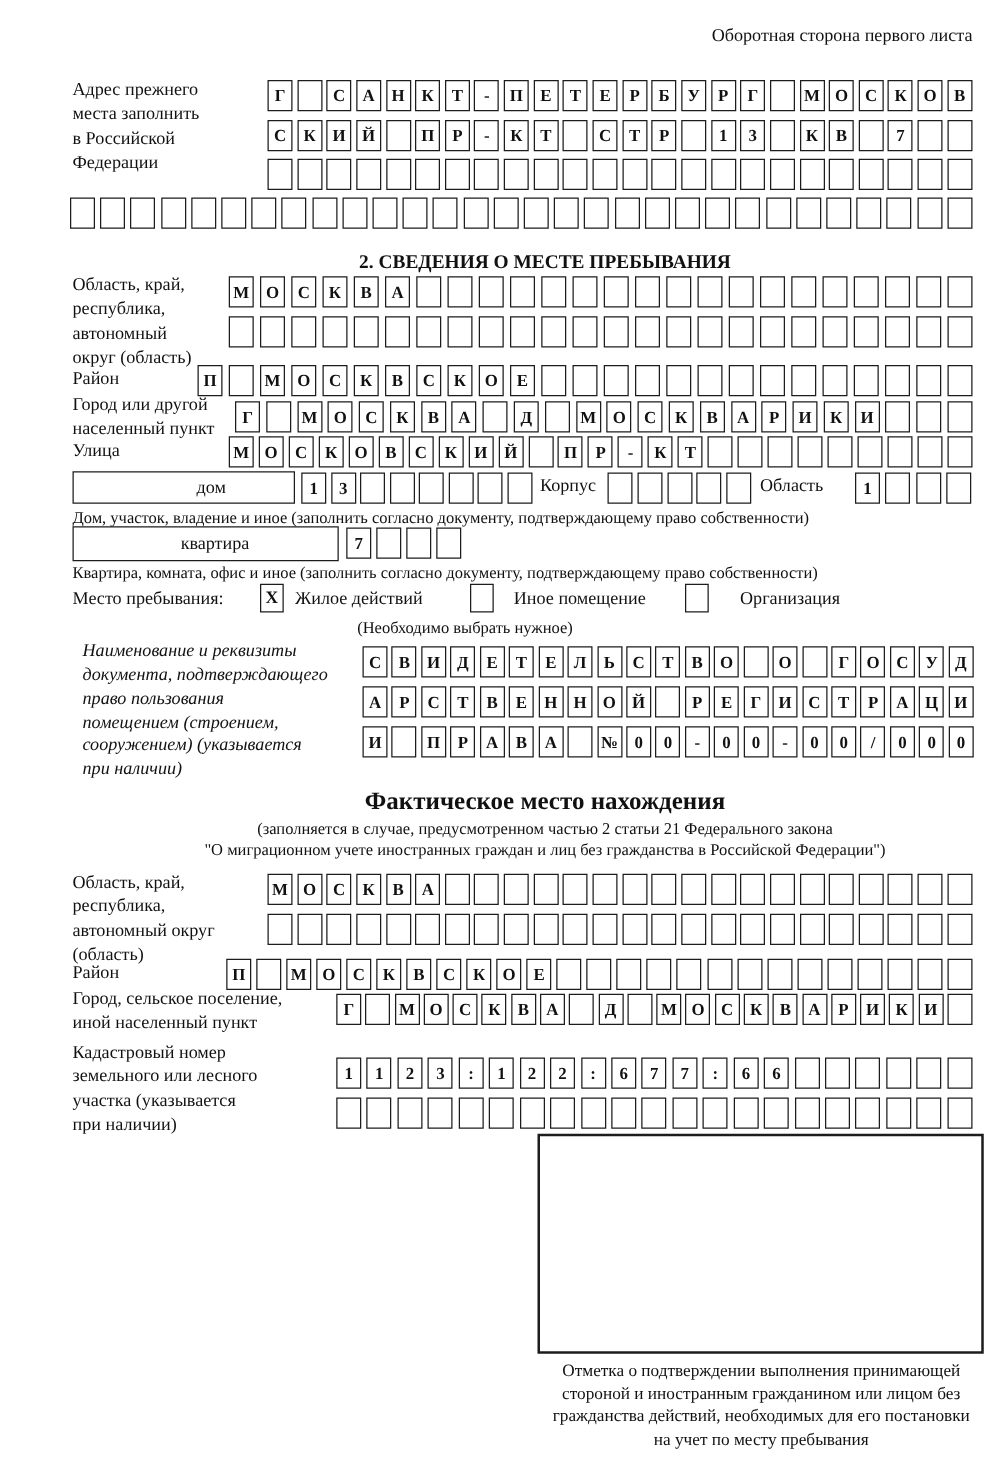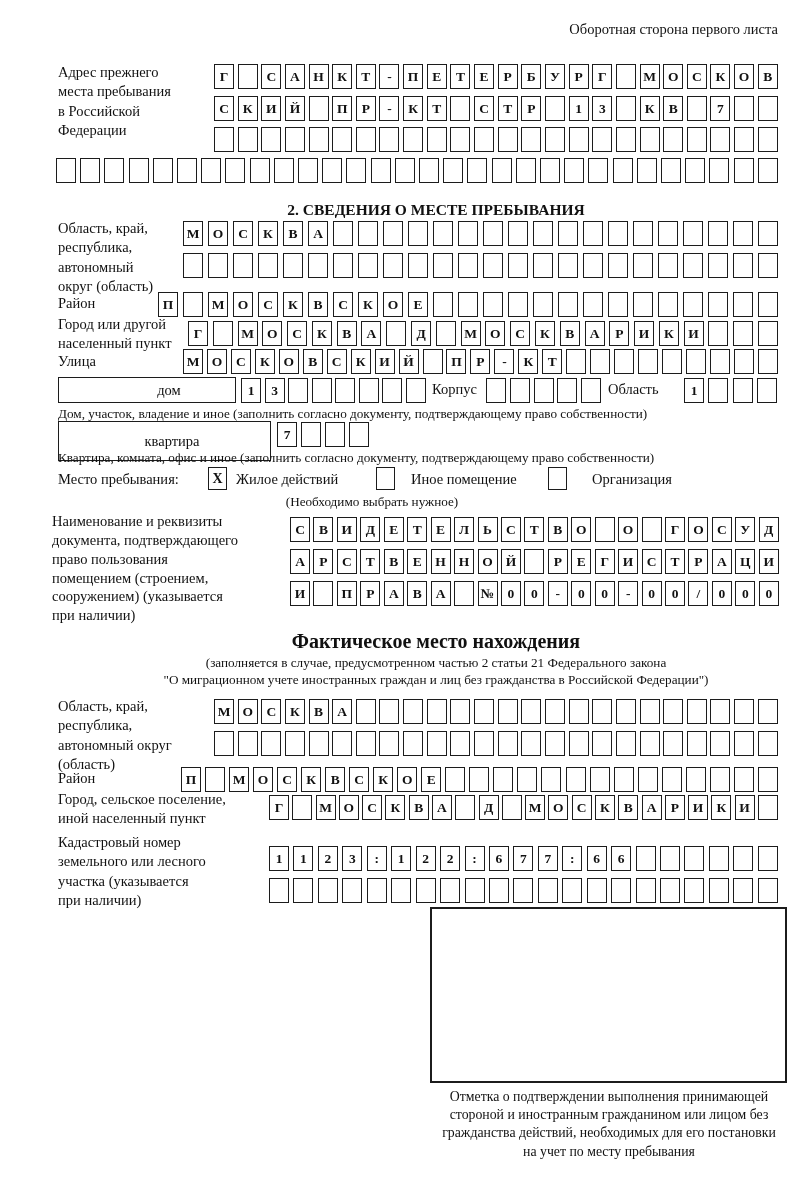--- a/index.html
+++ b/index.html
@@ -21,21 +21,21 @@
   .title{font-size:15.5px;font-weight:bold;}
 </style>
 </head>
 <body>
 
 <div class="page">
 
   <div class="abs label" style="top:20px;right:58px;text-align:right;">Оборотная сторона первого листа</div>
 
   <div class="abs label" style="left:22px;top:63px;width:132px;">Адрес прежнего
-места пребывания
+места заполнить
 в Российской
 Федерации</div>
   <div class="cellrow" style="left:178px;top:64px;width:564px;">
       <span class="cell">Г</span>
       <span class="cell"></span>
       <span class="cell">С</span>
       <span class="cell">А</span>
       <span class="cell">Н</span>
       <span class="cell">К</span>
       <span class="cell">Т</span>
@@ -311,41 +311,41 @@
     </div>
   <div class="abs label" style="left:572px;top:380px;">Область</div>
   <div class="cellrow" style="left:648px;top:378px;width:93px;">
       <span class="cell">1</span>
       <span class="cell"></span>
       <span class="cell"></span>
       <span class="cell"></span>
     </div>
   <div class="abs small" style="left:22px;top:406px;width:740px;">Дом, участок, владение и иное (заполнить согласно документу, подтверждающему право собственности)</div>
 
-  <div class="abs bigbox" style="left:22px;top:421px;width:213px;height:40px;padding-left:15px;">
+  <div class="abs bigbox" style="left:22px;top:421px;width:213px;height:28px;padding-left:15px;">
     <span>квартира</span>
   </div>
   <div class="cellrow" style="left:241px;top:422px;width:92px;">
       <span class="cell">7</span>
       <span class="cell"></span>
       <span class="cell"></span>
       <span class="cell"></span>
     </div>
   <div class="abs small" style="left:22px;top:450px;width:740px;">Квартира, комната, офис и иное (заполнить согласно документу, подтверждающему право собственности)</div>
 
   <div class="abs label" style="left:22px;top:470px;">Место пребывания:</div>
   <div class="chk" style="left:172px;top:467px;">X</div>
   <div class="abs label" style="left:200px;top:470px;">Жилое действий</div>
   <div class="chk" style="left:340px;top:467px;"></div>
   <div class="abs label" style="left:375px;top:470px;">Иное помещение</div>
   <div class="chk" style="left:512px;top:467px;"></div>
   <div class="abs label" style="left:556px;top:470px;">Организация</div>
   <div class="abs small center" style="left:160px;top:494px;width:352px;">(Необходимо выбрать нужное)</div>
 
-  <div class="abs label" style="left:16px;top:512px;width:205px;line-height:1.3;">Наименование и реквизиты
+  <div class="abs label" style="left:30px;top:512px;width:205px;line-height:1.3;font-style:italic;">Наименование и реквизиты
 документа, подтверждающего
 право пользования
 помещением (строением,
 сооружением) (указывается
 при наличии)</div>
   <div class="cellrow" style="left:254px;top:517px;width:489px;">
       <span class="cell">С</span>
       <span class="cell">В</span>
       <span class="cell">И</span>
       <span class="cell">Д</span>

